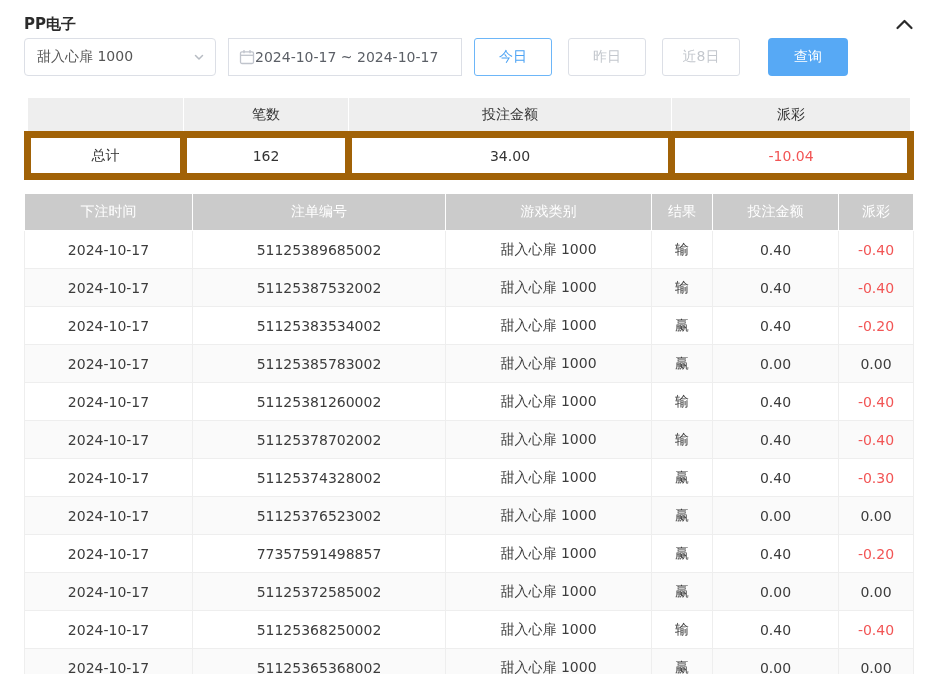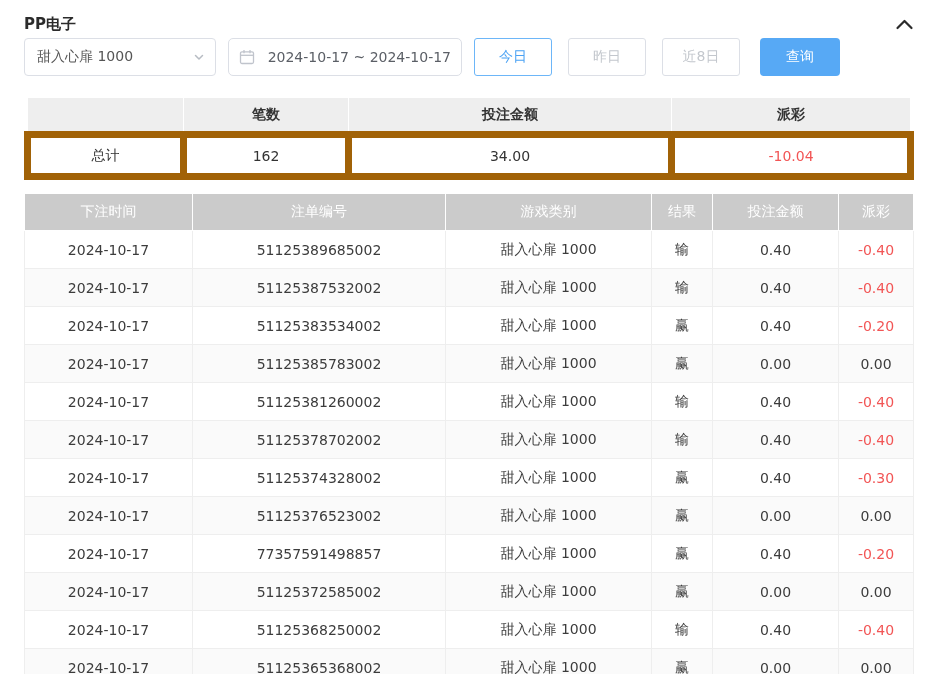--- a/index.html
+++ b/index.html
@@ -20,42 +20,42 @@
   .collapse { cursor: pointer; display: flex; align-items: center; }
 
   
   .filters { display: flex; align-items: center; gap: 12px; }
   .select {
     width: 192px; height: 38px; border: 1px solid #dcdfe6; border-radius: 4px;
     display: flex; align-items: center; justify-content: space-between;
     padding: 0 10px 0 12px; color: #555; cursor: pointer; background: #fff;
   }
   .date-input {
-    width: 234px; height: 38px; border: 1px solid #dcdfe6; border-radius: 5px;
+    width: 234px; height: 38px; border: 1px solid #dcdfe6; border-radius: 0;
     display: flex; align-items: center; gap: 0; padding: 0 10px;
-    color: #5b5f66; cursor: pointer; background: #fff; justify-content: space-between;
+    color: #5b5f66; cursor: pointer; background: #fff;
   }
   .btn-group { display: flex; gap: 16px; }
   .quick {
     width: 78px; height: 38px; background: #fff; border: 1px solid #dcdfe6;
     border-radius: 3px; color: #c3c7cd; font-size: 14px; cursor: pointer;
     font-family: inherit;
   }
   .quick.active { border-color: #6db6f8; color: #4aa2f4; }
   .search-btn {
-    width: 80px; height: 38px; margin-left: 8px; background: #57a9f5; color: #fff;
+    width: 80px; height: 38px; margin-left: 16px; background: #57a9f5; color: #fff;
     border: none; border-radius: 4px; font-size: 14px; cursor: pointer;
     font-family: inherit;
   }
 
   
   table { border-collapse: collapse; width: 100%; table-layout: fixed; }
   .summary { margin-top: 21px; }
   .summary thead th {
-    background: #eeeeee; height: 37px; font-weight: 700; color: #333;
+    background: #eeeeee; height: 37px; font-weight: 400; color: #333;
     text-align: center; border: 1px solid #fff; margin-left: 40px;
   }
   .summary tbody td {
     height: 42px; text-align: center; border: 7px solid #a16207; background: #fff;
     color: #333;
   }
 
   
   .bets { margin-top: 13px; }
   .bets thead th {

